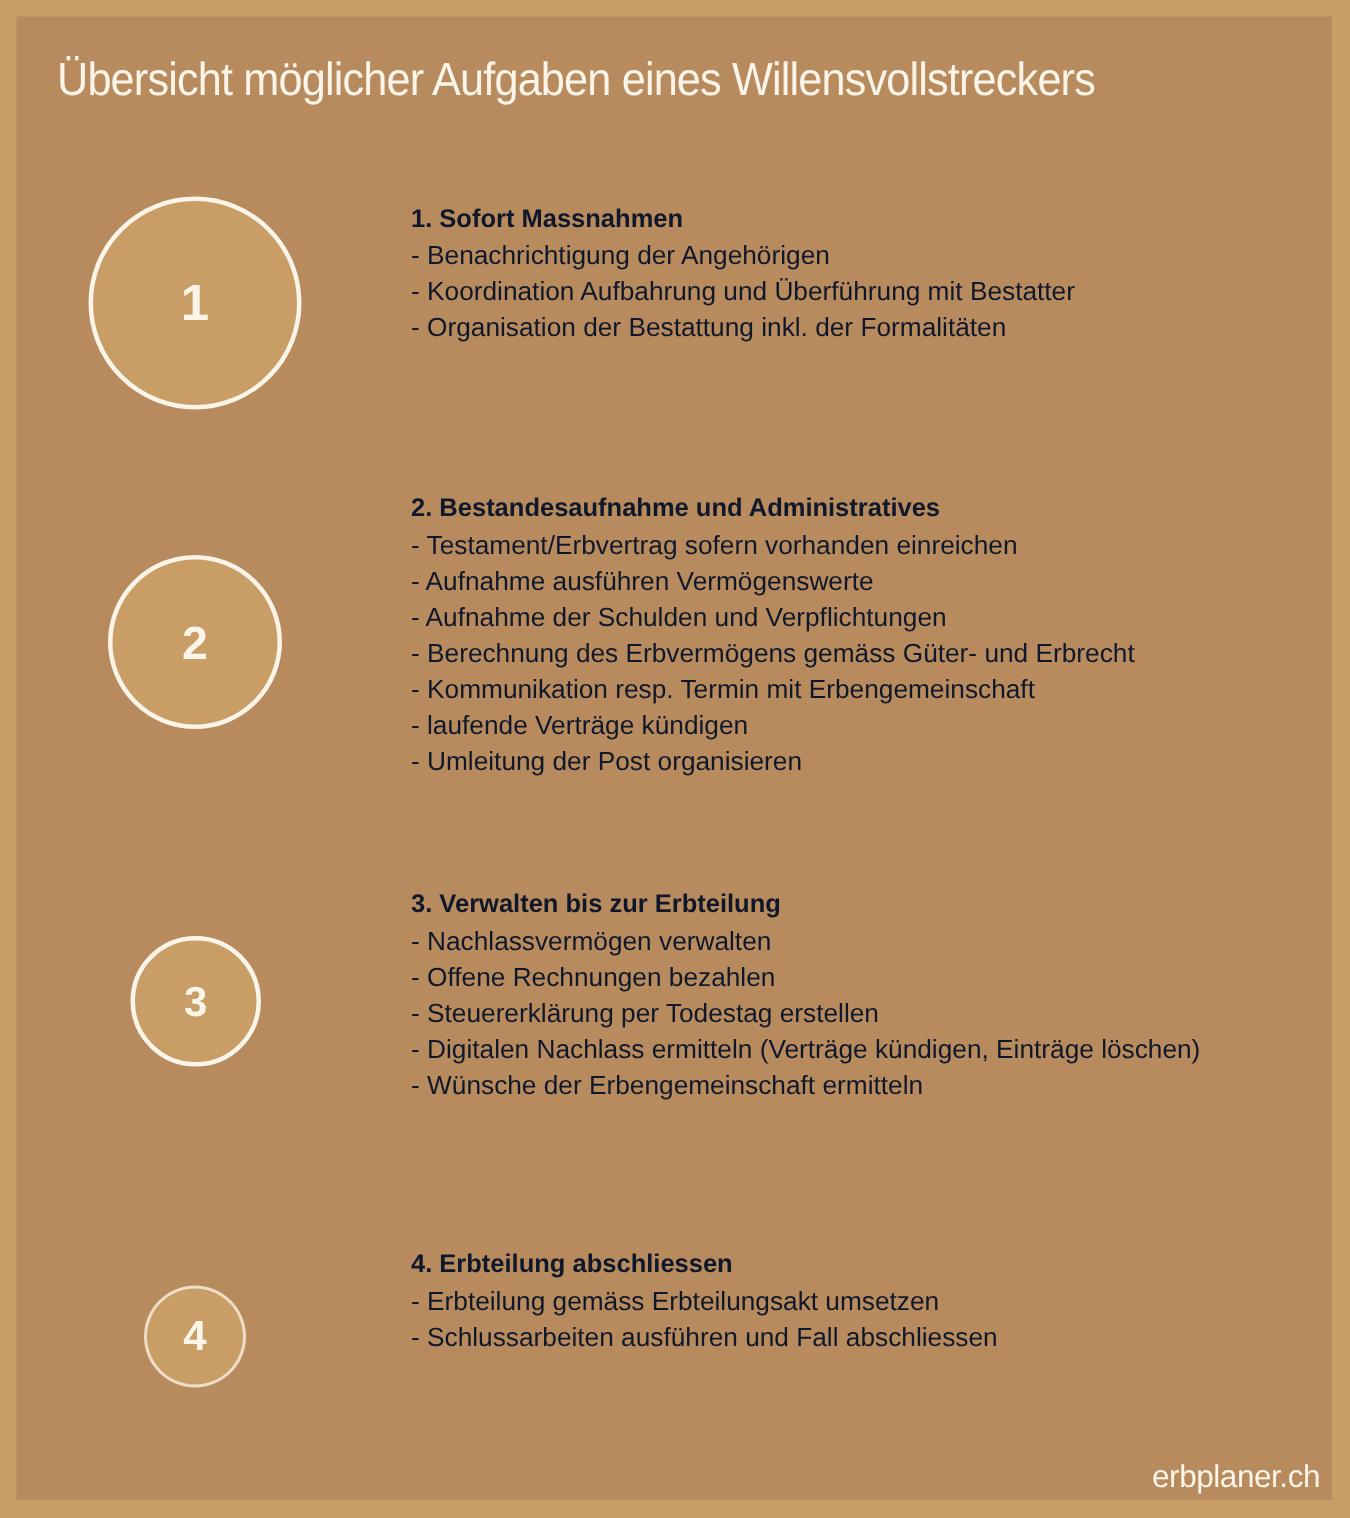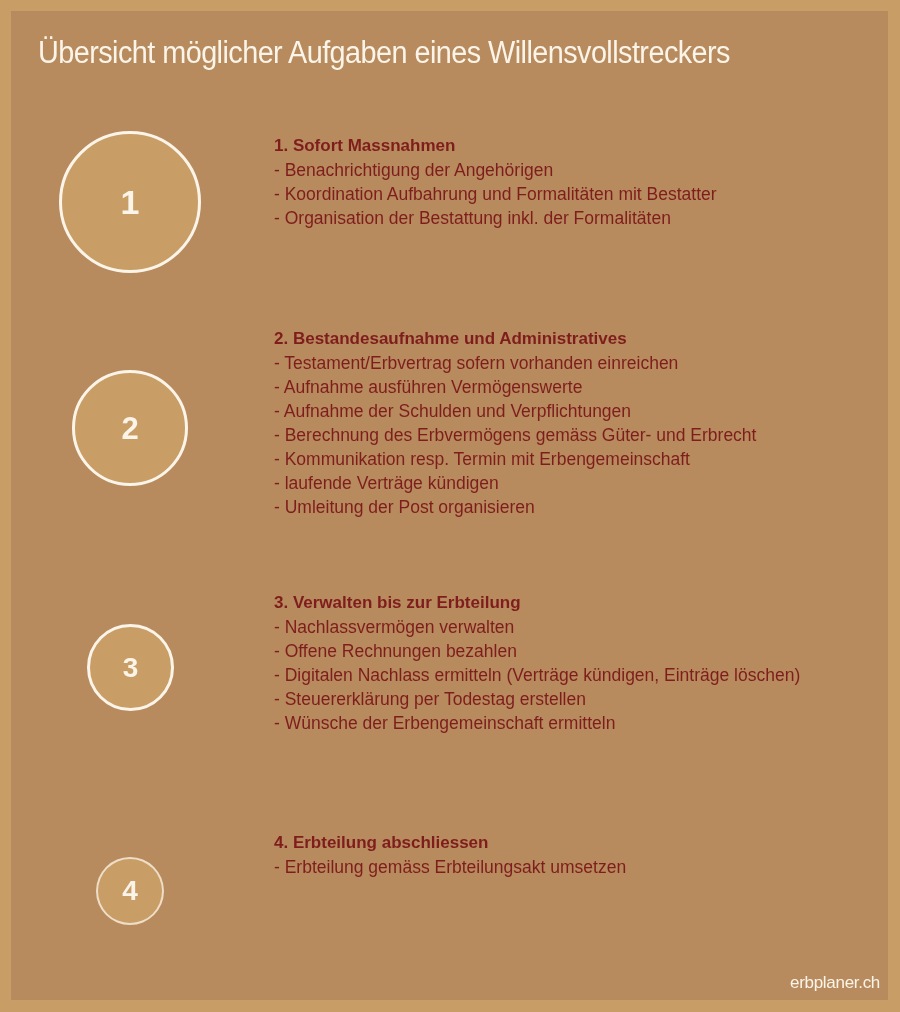--- a/index.html
+++ b/index.html
@@ -32,51 +32,51 @@
       background: #c99d66;
       border: 3px solid #fbf4e8;
       display: flex; align-items: center; justify-content: center;
       color: #fbf4e8;
       font-weight: bold;
     }
     .circle span { display: block; line-height: 1; }
     .section {
       position: absolute;
       left: 274px;
-      color: #7f1d1d;
+      color: #0f172a;
       font-size: 17.5px;
       line-height: 24px;
       white-space: nowrap;
     }
     .section .heading {
       font-weight: bold;
       font-size: 17px;
     }
     .footer {
       position: absolute;
       right: 20px; top: 973px;
       color: #fbf4e8;
-      font-size: 17px;
+      font-size: 21px;
       letter-spacing: -0.3px;
     }
   </style>
 </head>
 <body>
 
 <div class="panel"></div>
 
 <h1 class="title">Übersicht möglicher Aufgaben eines Willensvollstreckers</h1>
 
 <div class="circle" style="left:59px; top:131px; width:142px; height:142px; font-size:34px;">
   <span>1</span>
 </div>
 <div class="section" style="top:134px;">
   <div class="heading">1. Sofort Massnahmen</div>
   <div>- Benachrichtigung der Angehörigen</div>
-  <div>- Koordination Aufbahrung und Formalitäten mit Bestatter</div>
+  <div>- Koordination Aufbahrung und Überführung mit Bestatter</div>
   <div>- Organisation der Bestattung inkl. der Formalitäten</div>
 </div>
 
 <div class="circle" style="left:72px; top:370px; width:116px; height:116px; font-size:31px;">
   <span>2</span>
 </div>
 <div class="section" style="top:327px;">
   <div class="heading">2. Bestandesaufnahme und Administratives</div>
   <div>- Testament/Erbvertrag sofern vorhanden einreichen</div>
   <div>- Aufnahme ausführen Vermögenswerte</div>
@@ -87,26 +87,27 @@
   <div>- Umleitung der Post organisieren</div>
 </div>
 
 <div class="circle" style="left:87px; top:624px; width:87px; height:87px; font-size:28px;">
   <span>3</span>
 </div>
 <div class="section" style="top:591px;">
   <div class="heading">3. Verwalten bis zur Erbteilung</div>
   <div>- Nachlassvermögen verwalten</div>
   <div>- Offene Rechnungen bezahlen</div>
+  <div>- Steuererklärung per Todestag erstellen</div>
   <div>- Digitalen Nachlass ermitteln (Verträge kündigen, Einträge löschen)</div>
-  <div>- Steuererklärung per Todestag erstellen</div>
   <div>- Wünsche der Erbengemeinschaft ermitteln</div>
 </div>
 
 <div class="circle" style="left:96px; top:857px; width:68px; height:68px; font-size:28px; border-color:rgba(251,244,232,0.75); border-width:2.5px;">
   <span>4</span>
 </div>
 <div class="section" style="top:831px;">
   <div class="heading">4. Erbteilung abschliessen</div>
   <div>- Erbteilung gemäss Erbteilungsakt umsetzen</div>
+  <div>- Schlussarbeiten ausführen und Fall abschliessen</div>
 </div>
 
 <div class="footer">erbplaner.ch</div>
 
 </body></html>

